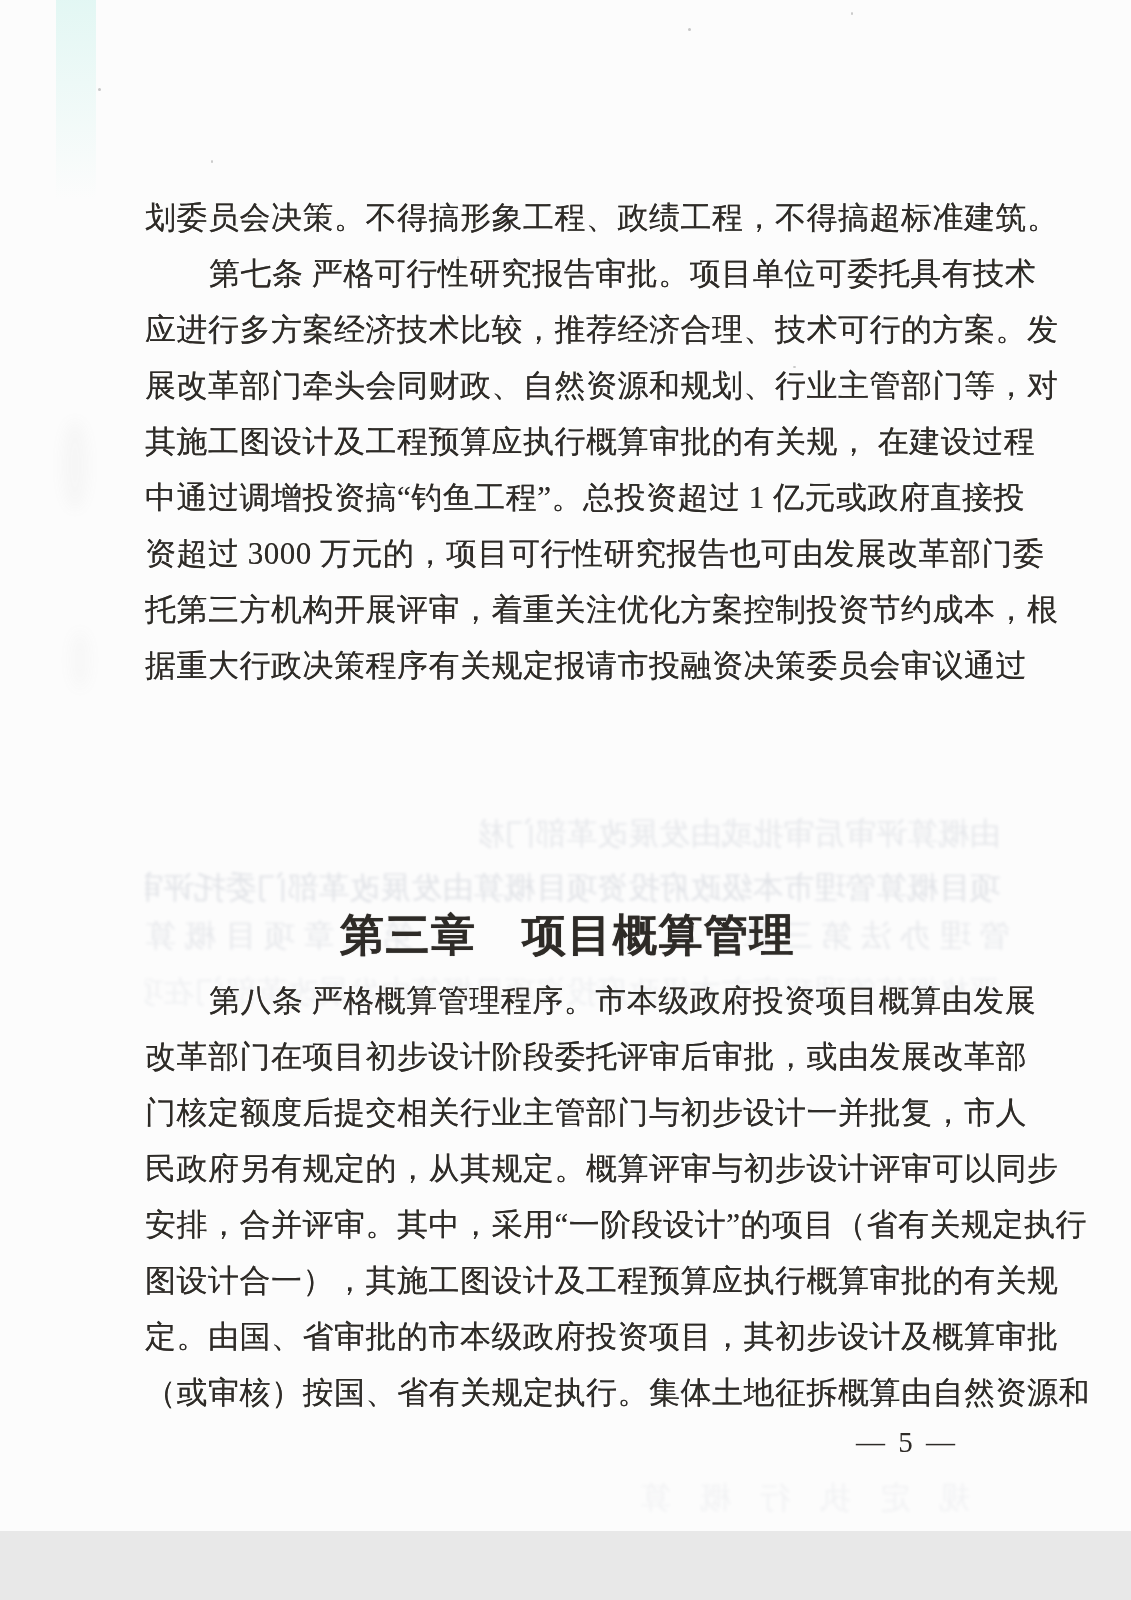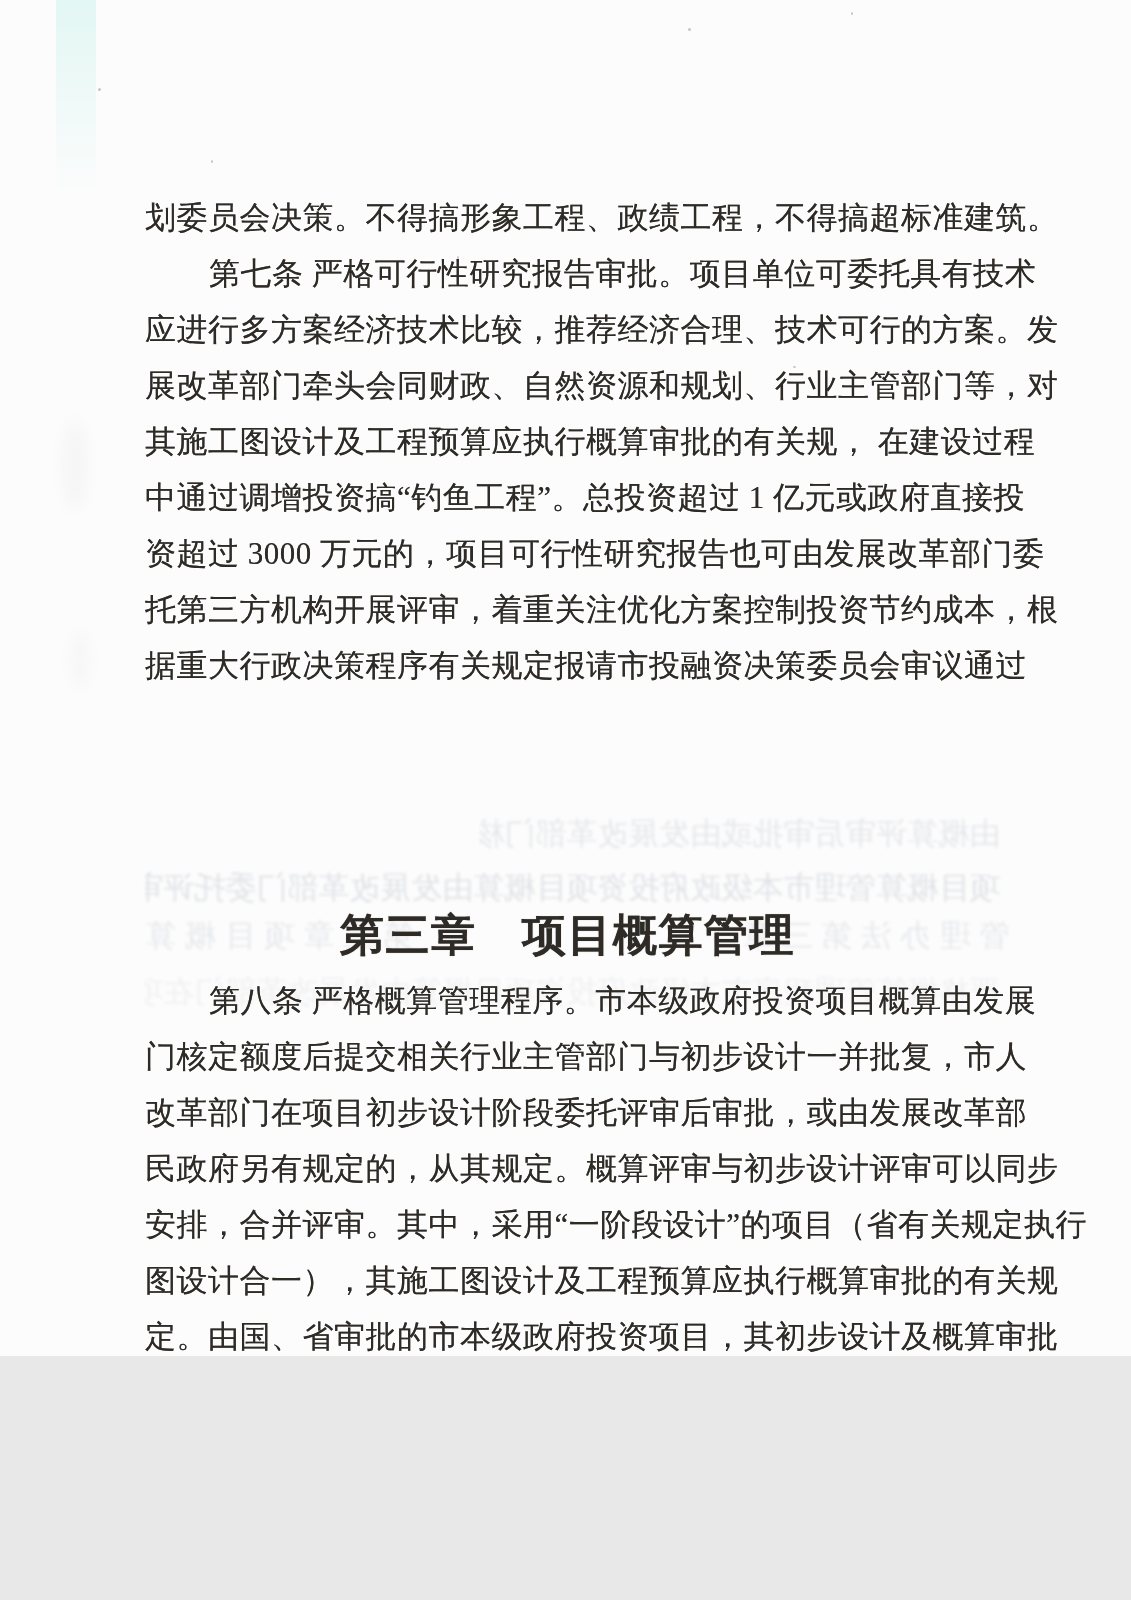--- a/index.html
+++ b/index.html
@@ -3,21 +3,21 @@
 <meta charset="utf-8">
 <style>
   html, body {
     margin: 0;
     padding: 0;
     background: #e8e8e8;
   }
   .page {
     position: relative;
     width: 1131px;
-    height: 1356px;
+    height: 1531px;
     margin: 0 auto;
     background: #fcfcfc;
     overflow: hidden;
     font-family: "Liberation Serif", "DejaVu Serif", serif;
     color: #2e2b27;
   }
   
   .edge-tint {
     position: absolute;
     left: 56px; top: 0;
@@ -138,23 +138,24 @@
     <div class="line">中通过调增投资搞“钓鱼工程”。总投资超过 1 亿元或政府直接投</div>
     <div class="line">资超过 3000 万元的，项目可行性研究报告也可由发展改革部门委</div>
     <div class="line">托第三方机构开展评审，着重关注优化方案控制投资节约成本，根</div>
     <div class="line">据重大行政决策程序有关规定报请市投融资决策委员会审议通过</div>
   </div>
 
   <div class="chapter-heading">第三章　项目概算管理</div>
 
   <div class="text-block" style="top:973px;">
     <div class="line indent">第八条 严格概算管理程序。市本级政府投资项目概算由发展</div>
+    <div class="line">改革部门在项目初步设计阶段委托评审后审批，或由发展改革部</div>
     <div class="line">门核定额度后提交相关行业主管部门与初步设计一并批复，市人</div>
-    <div class="line">改革部门在项目初步设计阶段委托评审后审批，或由发展改革部</div>
     <div class="line">民政府另有规定的，从其规定。概算评审与初步设计评审可以同步</div>
     <div class="line">安排，合并评审。其中，采用“一阶段设计”的项目（省有关规定执行</div>
     <div class="line">图设计合一），其施工图设计及工程预算应执行概算审批的有关规</div>
     <div class="line">定。由国、省审批的市本级政府投资项目，其初步设计及概算审批</div>
+    <div class="line">（或审核）按国、省有关规定执行。集体土地征拆概算由自然资源和</div>
   </div>
 
   <div class="page-number">— 5 —</div>
 
 </div>
 
 </body></html>

